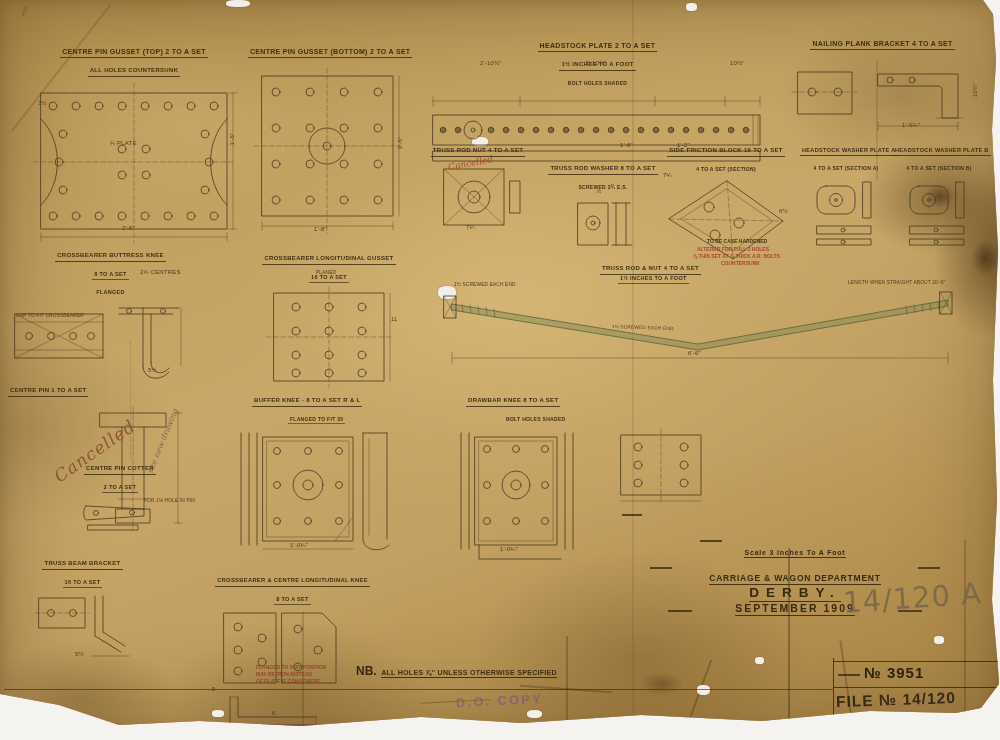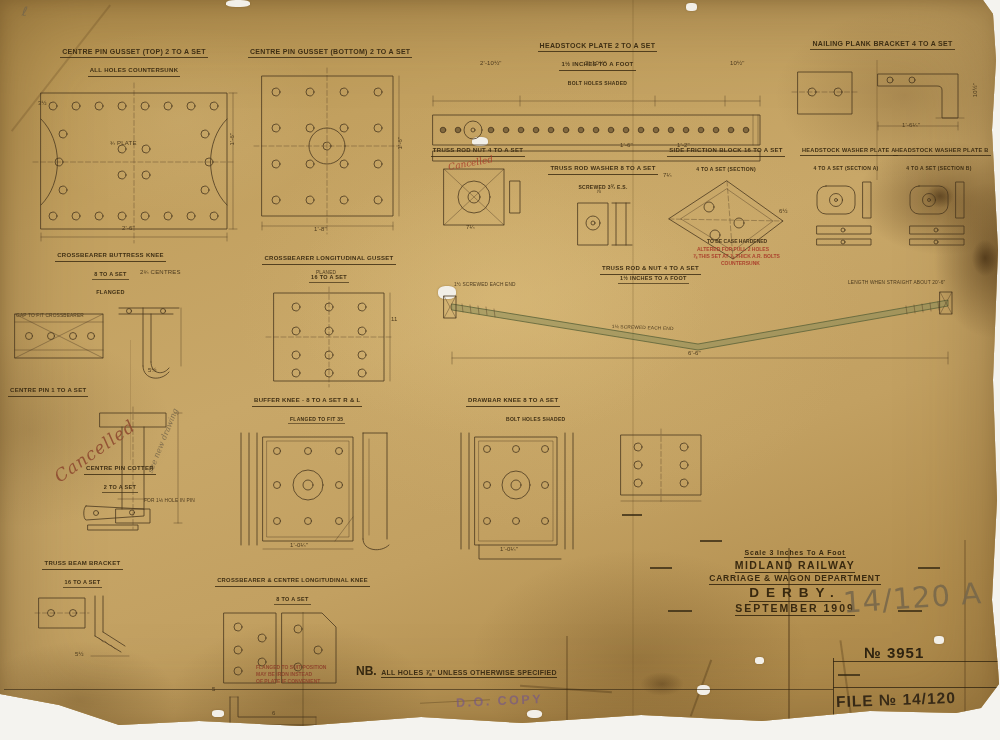--- a/index.html
+++ b/index.html
@@ -476,23 +476,20 @@
   </div>
 
   <div style="position:absolute;left:356px;top:661px;white-space:nowrap">
     <span style="font-size:12px;font-weight:bold;color:#362810">NB.</span>
     <span class="ul" style="font-size:7px;font-weight:bold;color:#3f2f14;letter-spacing:.3px">ALL HOLES ⅞" UNLESS OTHERWISE SPECIFIED</span>
   </div>
 
   <div class="tb" style="left:640px;top:549px;width:310px;font-size:7px;letter-spacing:.8px">
     <span class="in ul" style="border-bottom-width:1px">Scale 3 Inches To A Foot</span>
   </div>
-  <div class="tb" style="left:640px;top:559px;width:310px;font-size:10.5px;letter-spacing:1.5px">
-    <span class="in ul">MIDLAND RAILWAY</span>
-  </div>
   <div class="tb" style="left:640px;top:585px;width:310px;font-size:13.5px;letter-spacing:7px">
     <span class="in ul">DERBY.</span>
   </div>
   <div class="tb" style="left:640px;top:573px;width:310px;font-size:8.5px;letter-spacing:.8px">
     <span class="in ul">CARRIAGE &amp; WAGON DEPARTMENT</span>
   </div>
   <div class="tb" style="left:640px;top:602px;width:310px;font-size:10.5px;letter-spacing:2px">
     <span class="in ul">SEPTEMBER 1909</span>
   </div>
   <div class="dash" style="left:650px;top:567px;width:22px"></div>
@@ -503,18 +500,18 @@
   <div class="dash" style="left:700px;top:540px;width:22px"></div>
 
   <span class="pencil" style="position:absolute;left:843px;top:581px;font-size:29px;transform:rotate(-4deg);letter-spacing:1px">14/120 A</span>
 
   <div class="rule" style="left:4px;top:689px;width:829px;height:1.2px;opacity:.75"></div>
   <div class="rule" style="left:833px;top:658px;width:1.2px;height:62px"></div>
   <div class="rule" style="left:833px;top:661px;width:167px;height:1.2px"></div>
   <div class="rule" style="left:833px;top:687px;width:167px;height:1.4px"></div>
 
   <div class="dash" style="left:838px;top:674px;width:22px"></div>
-  <span style="position:absolute;left:864px;top:644px;font-size:15px;font-weight:bold;letter-spacing:1px;color:#2e2310">№ 3951</span>
+  <span style="position:absolute;left:864px;top:664px;font-size:15px;font-weight:bold;letter-spacing:1px;color:#2e2310">№ 3951</span>
   <span style="position:absolute;left:836px;top:691px;font-size:15.5px;font-weight:bold;letter-spacing:1px;color:rgba(43,32,18,.9);transform:rotate(-2deg)">FILE № 14/120</span>
 
   <span style="position:absolute;left:456px;top:694px;font-size:12.5px;font-weight:bold;letter-spacing:2.5px;color:rgba(112,81,143,.6);transform:rotate(-2.5deg)">D.O. COPY</span>
 
 </div>
 
 </body></html>

